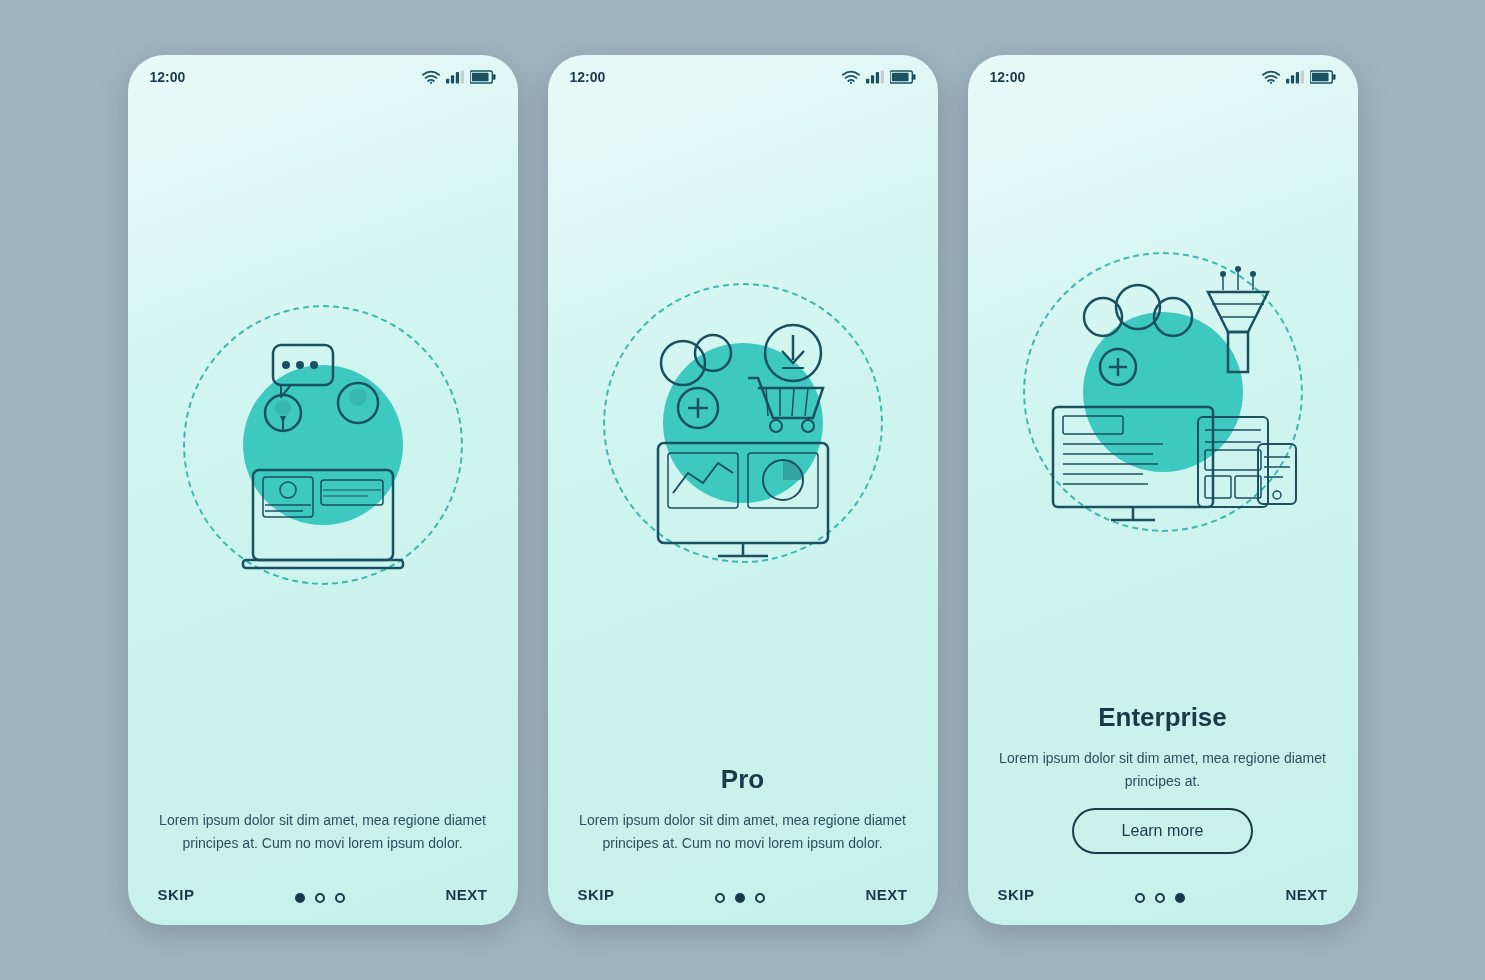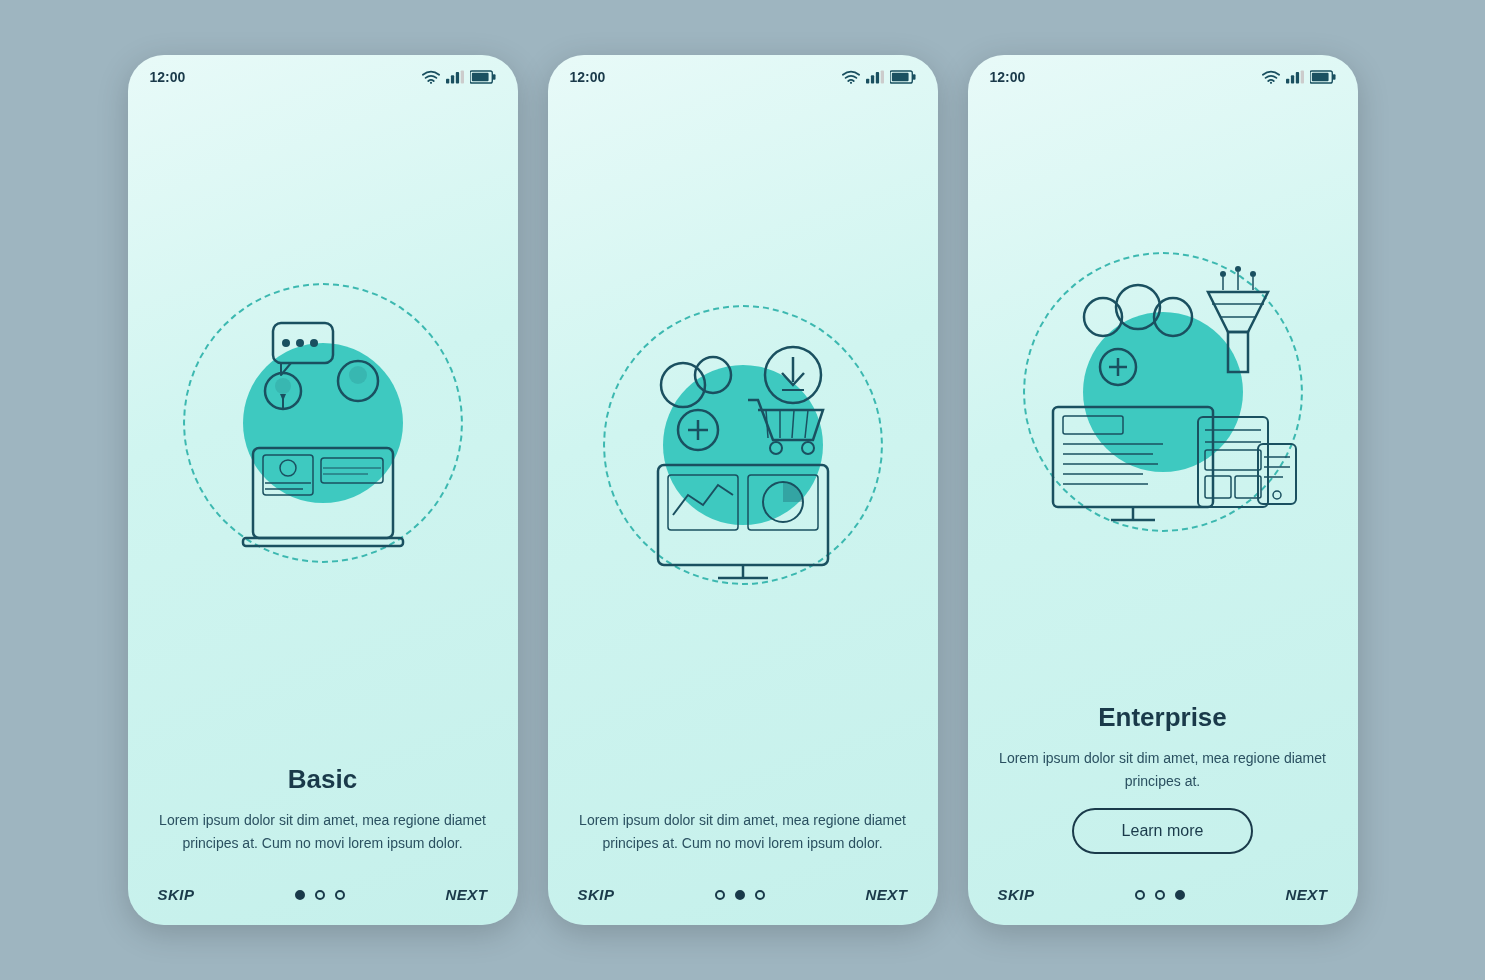--- a/index.html
+++ b/index.html
@@ -130,24 +130,23 @@
       cursor: pointer;
       font-weight: 400;
       text-align: center;
       width: fit-content;
     }
 
     
     .bottom-nav {
       display: flex;
       justify-content: space-between;
-      align-items: center;
+      align-items: flex-end;
       padding: 10px 30px 22px;
       flex-shrink: 0;
-      font-style: italic;
     }
 
     .nav-skip, .nav-next {
       font-size: 15px;
       font-weight: 700;
       color: #1a3a4a;
       letter-spacing: 0.5px;
       cursor: pointer;
     }
 
@@ -240,21 +239,20 @@
           <line x1="130" y1="175" x2="188" y2="175" stroke="#1a5060" stroke-width="1"></line>
           <line x1="130" y1="181" x2="175" y2="181" stroke="#1a5060" stroke-width="1"></line>
 
           <rect x="50" y="245" width="160" height="8" rx="3" fill="none" stroke="#1a5060" stroke-width="2.5"></rect>
           <line x1="60" y1="245" x2="60" y2="245" stroke="#1a5060" stroke-width="2"></line>
         </svg>
       </div>
     </div>
 
     <div class="text-section">
-      <div class="plan-title">Basic</div>
       <div class="plan-desc">Lorem ipsum dolor sit dim amet, mea regione diamet principes at. Cum no movi lorem ipsum dolor.</div>
     </div>
 
     <div class="bottom-nav">
       <span class="nav-skip">SKIP</span>
       <div class="dots">
         <div class="dot active"></div>
         <div class="dot"></div>
         <div class="dot"></div>
       </div>
@@ -322,20 +320,21 @@
           <circle cx="175" cy="192" r="20" fill="none" stroke="#1a5060" stroke-width="2"></circle>
           <path d="M175 172 A20 20 0 0 1 195 192 L175 192 Z" fill="#1a5060" opacity="0.3"></path>
 
           <line x1="135" y1="255" x2="135" y2="268" stroke="#1a5060" stroke-width="2.5"></line>
           <line x1="110" y1="268" x2="160" y2="268" stroke="#1a5060" stroke-width="2.5"></line>
         </svg>
       </div>
     </div>
 
     <div class="text-section">
+      <div class="plan-title">Pro</div>
       <div class="plan-desc">Lorem ipsum dolor sit dim amet, mea regione diamet principes at. Cum no movi lorem ipsum dolor.</div>
     </div>
 
     <div class="bottom-nav">
       <span class="nav-skip">SKIP</span>
       <div class="dots">
         <div class="dot"></div>
         <div class="dot active"></div>
         <div class="dot"></div>
       </div>

